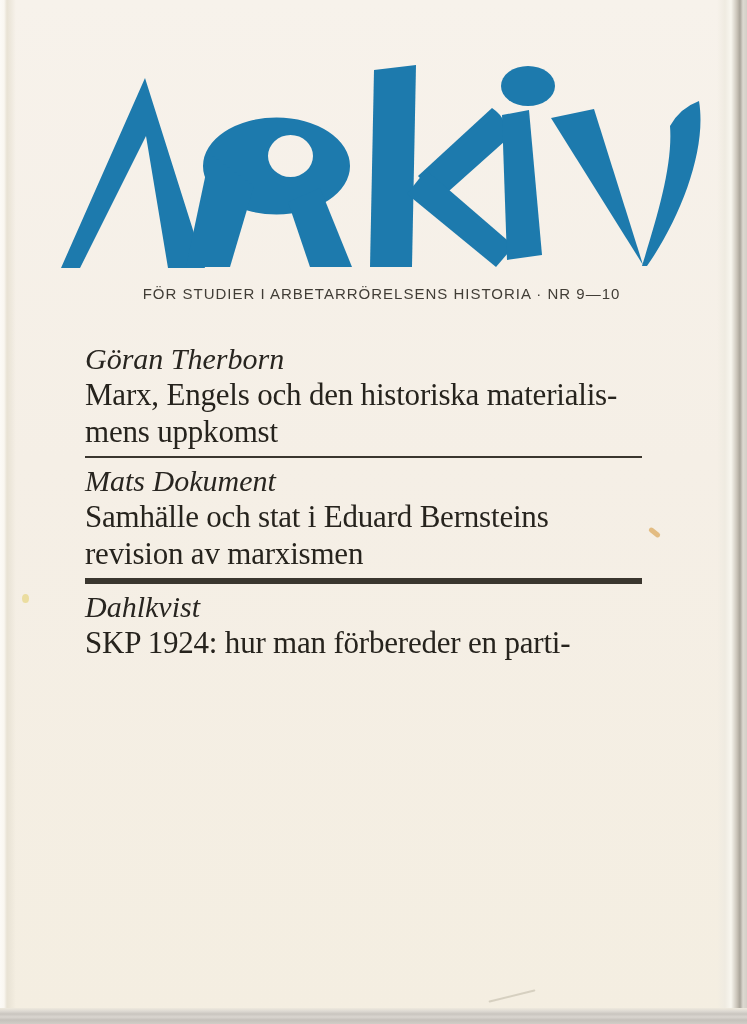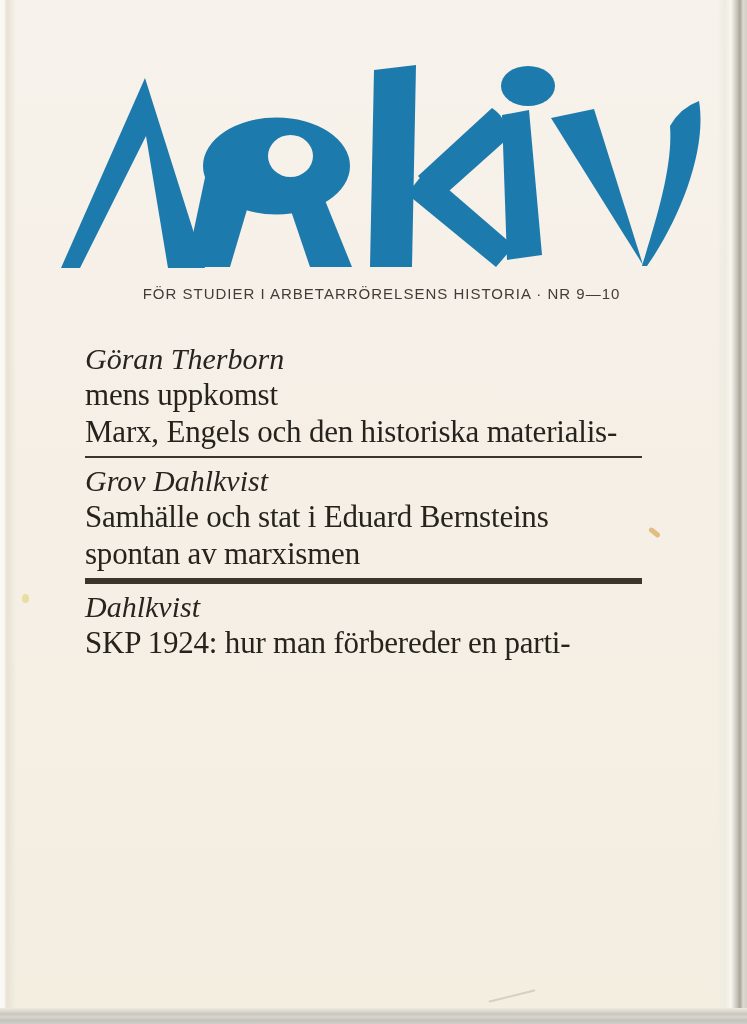--- a/index.html
+++ b/index.html
@@ -105,29 +105,29 @@
     </svg>
     <span class="sr-only">ARkiv</span>
   </div>
 
   <div class="subtitle">FÖR STUDIER I ARBETARRÖRELSENS HISTORIA · NR 9—10</div>
 
   <div class="toc">
 
     <div class="entry">
       <div class="author">Göran Therborn</div>
+      <div class="t-line">Marx, Engels och den historiska materialis-</div>
       <div class="t-line">mens uppkomst</div>
-      <div class="t-line">Marx, Engels och den historiska materialis-</div>
     </div>
     <hr class="rule">
 
     <div class="entry">
-      <div class="author">Grov Dahlkvist</div>
+      <div class="author">Mats Dokument</div>
       <div class="t-line">Samhälle och stat i Eduard Bernsteins</div>
-      <div class="t-line">spontan av marxismen</div>
+      <div class="t-line">revision av marxismen</div>
     </div>
     <hr class="rule">
 
     <hr class="rule">
 
     <hr class="rule">
 
     <div class="entry">
       <div class="author">Dahlkvist</div>
       <div class="t-line">SKP 1924: hur man förbereder en parti-</div>

